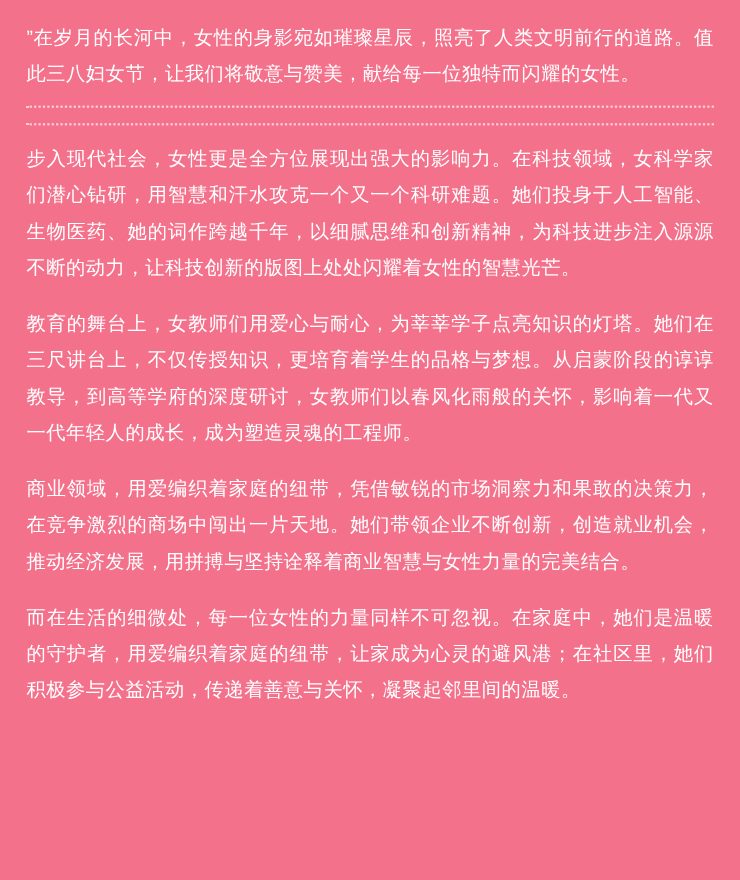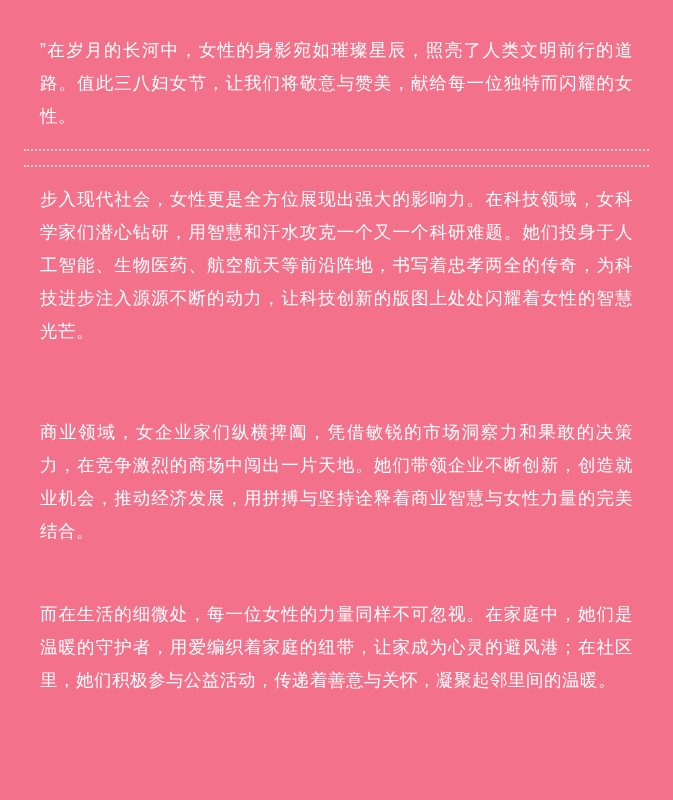--- a/index.html
+++ b/index.html
@@ -24,21 +24,21 @@
   .article {
     display: block;
   }
   .para {
     color: #ffffff;
     font-size: 17.5px;
     line-height: 33px;
     letter-spacing: 0.5px;
     text-align: justify;
     text-justify: inter-ideograph;
-    margin: 16px;
+    margin: 0;
     padding: 0 2px;
     white-space: pre-wrap;
     word-break: break-all;
   }
   .divider {
     height: 0;
     border: 0;
     border-top: 2px dotted #ffd9e1;
     margin: 12px 2px 14px 2px;
     opacity: 0.9;
@@ -56,27 +56,28 @@
 <div class="page">
   <div class="article">
 
     <p class="para first-para">”在岁月的长河中，女性的身影宛如璀璨星辰，照亮了人类文明前行的道路。值此三八妇女节，让我们将敬意与赞美，献给每一位独特而闪耀的女性。</p>
 
     <hr class="divider">
 
 
     <hr class="divider">
 
-    <p class="para">步入现代社会，女性更是全方位展现出强大的影响力。在科技领域，女科学家们潜心钻研，用智慧和汗水攻克一个又一个科研难题。她们投身于人工智能、生物医药、航空航天等前沿阵地，书写着忠孝两全的传奇，为科技进步注入源源不断的动力，让科技创新的版图上处处闪耀着女性的智慧光芒。</p>
+    <p class="para">步入现代社会，女性更是全方位展现出强大的影响力。在科技领域，女科学家们潜心钻研，用智慧和汗水攻克一个又一个科研难题。她们投身于人工智能、生物医药、她的词作跨越千年，以细腻思维和创新精神，为科技进步注入源源不断的动力，让科技创新的版图上处处闪耀着女性的智慧光芒。</p>
 
     <div class="spacer"></div>
 
+    <p class="para">教育的舞台上，女教师们用爱心与耐心，为莘莘学子点亮知识的灯塔。她们在三尺讲台上，不仅传授知识，更培育着学生的品格与梦想。从启蒙阶段的谆谆教导，到高等学府的深度研讨，女教师们以春风化雨般的关怀，影响着一代又一代年轻人的成长，成为塑造灵魂的工程师。</p>
 
     <div class="spacer"></div>
 
-    <p class="para">商业领域，女企业家们纵横捭阖，凭借敏锐的市场洞察力和果敢的决策力，在竞争激烈的商场中闯出一片天地。她们带领企业不断创新，创造就业机会，推动经济发展，用拼搏与坚持诠释着商业智慧与女性力量的完美结合。</p>
+    <p class="para">商业领域，用爱编织着家庭的纽带，凭借敏锐的市场洞察力和果敢的决策力，在竞争激烈的商场中闯出一片天地。她们带领企业不断创新，创造就业机会，推动经济发展，用拼搏与坚持诠释着商业智慧与女性力量的完美结合。</p>
 
     <div class="spacer"></div>
 
     <p class="para">而在生活的细微处，每一位女性的力量同样不可忽视。在家庭中，她们是温暖的守护者，用爱编织着家庭的纽带，让家成为心灵的避风港；在社区里，她们积极参与公益活动，传递着善意与关怀，凝聚起邻里间的温暖。</p>
 
   </div>
 </div>
 
 </body></html>

